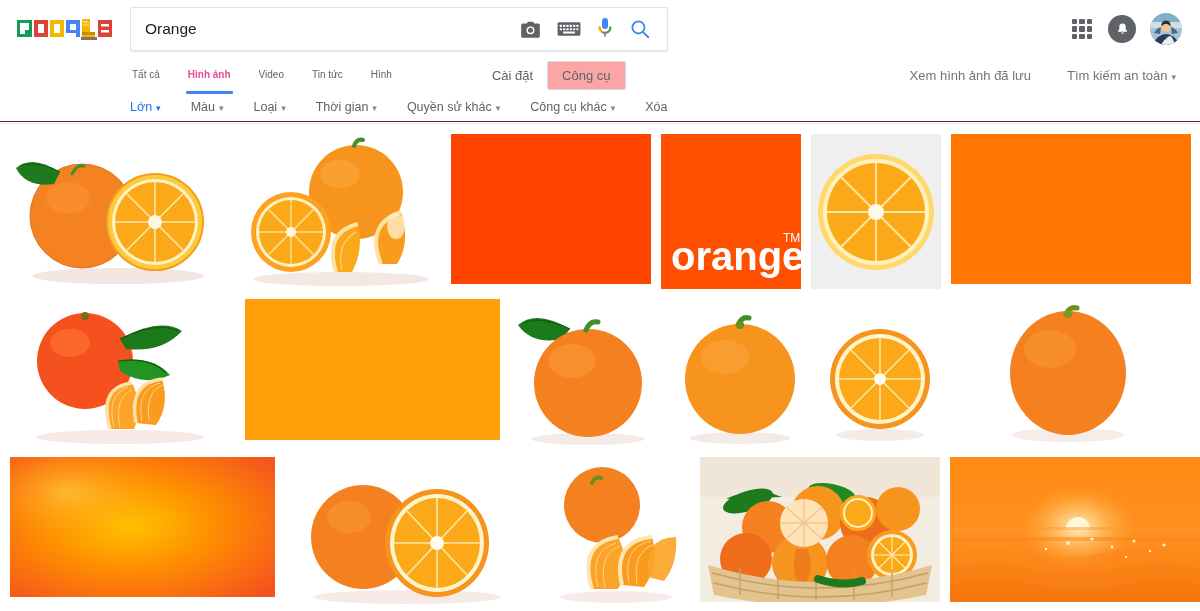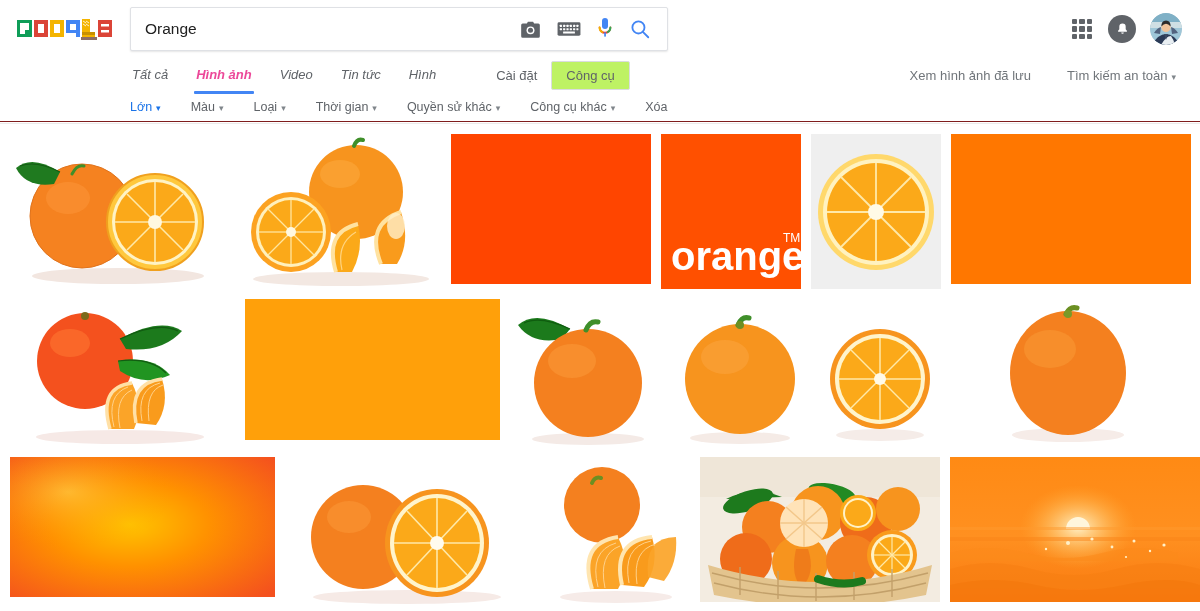--- a/index.html
+++ b/index.html
@@ -102,52 +102,51 @@
   
   .nav-row {
     display: flex;
     align-items: center;
     padding: 0 14px 0 130px;
     height: 34px;
     position: relative;
   }
   .tabs { display: flex; align-items: center; gap: 0; }
   .tab {
-    font-size: 13px;
+    font-size: 10px;
     color: #5f6368;
     padding: 0 14px;
     height: 34px;
     line-height: 34px;
     cursor: pointer;
     position: relative;
     white-space: nowrap;
-    font-style: italic;
   }
   .tab:first-child { padding-left: 2px; }
   .tab.active { color: #ec4899; font-weight: bold; }
   .tab.active::after {
     content: "";
     position: absolute;
     left: 12px; right: 12px; bottom: -2px;
     height: 3px;
     background: #4285f4;
     border-radius: 1px;
   }
   .nav-right-mid {
-    margin-left: 46px;
+    margin-left: 86px;
     display: flex; align-items: center; gap: 14px;
   }
   .settings-link {
     font-size: 13px; color: #5f6368; cursor: pointer; white-space: nowrap;
   }
   .tools-btn {
     font-size: 13px;
     color: #5f6368;
     border: 1px solid #dadce0;
-    background: #bef264;
+    background: #fca5a5;
     border-radius: 2px;
     padding: 6px 14px;
     cursor: pointer;
     white-space: nowrap;
   }
   .nav-far-right {
     margin-left: auto;
     display: flex; align-items: center; gap: 36px;
     font-size: 13px; color: #70757a;
     padding-right: 10px;

